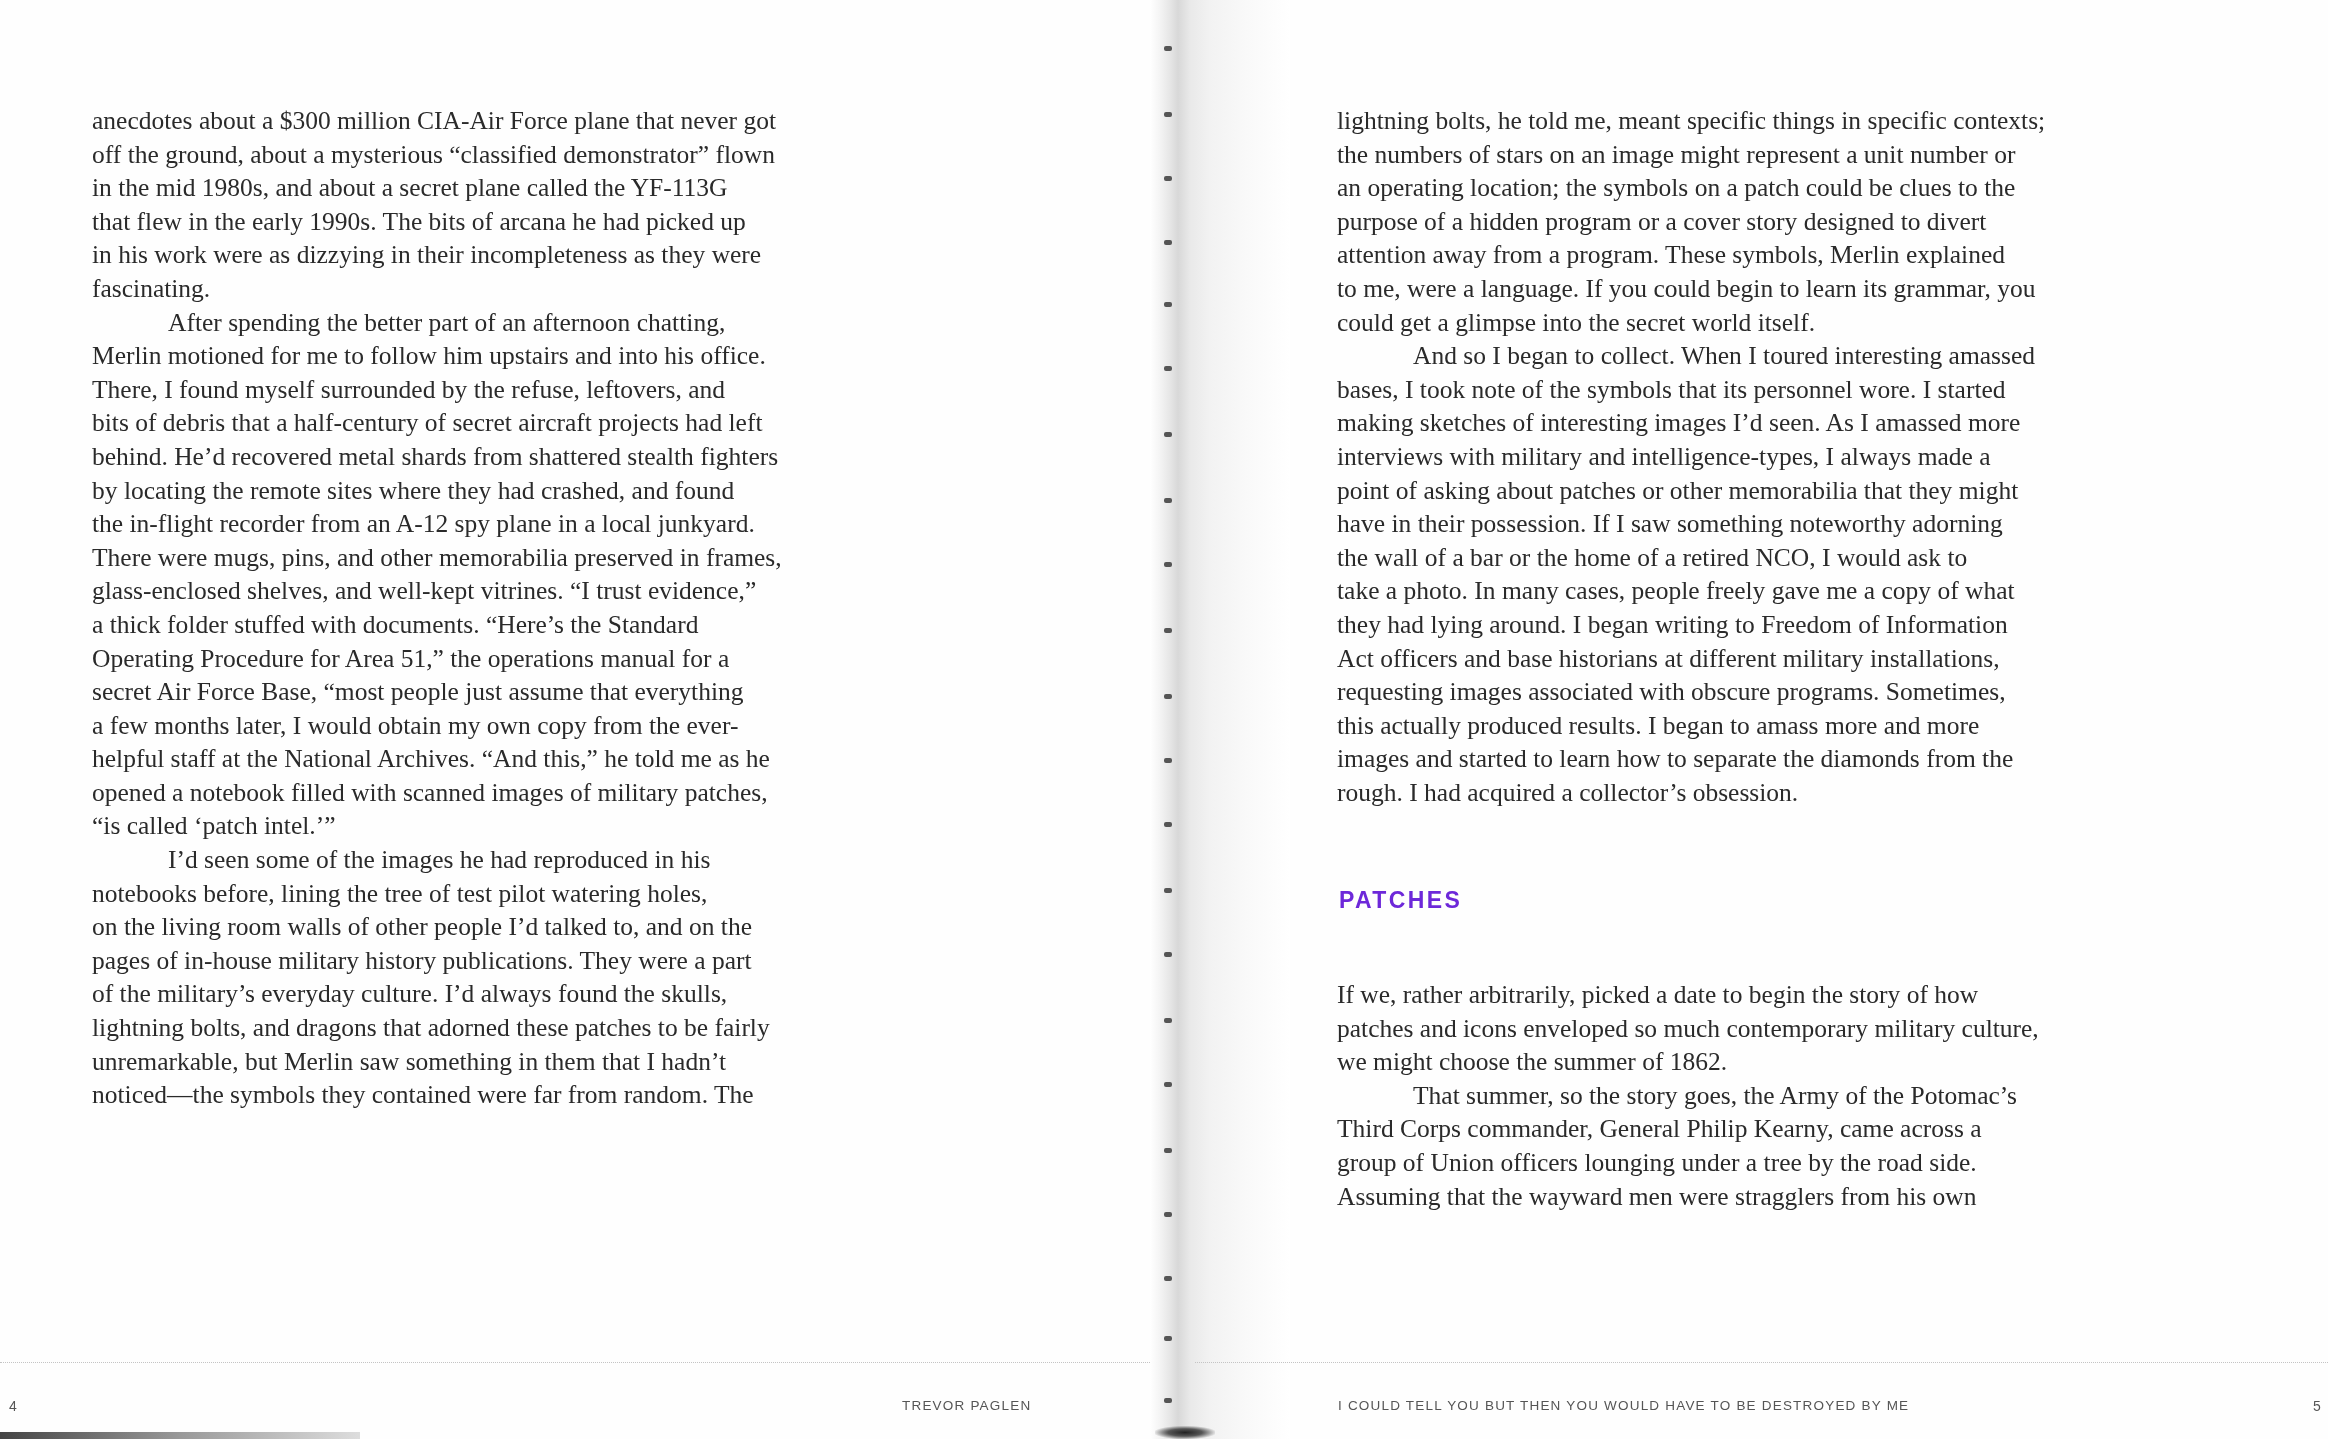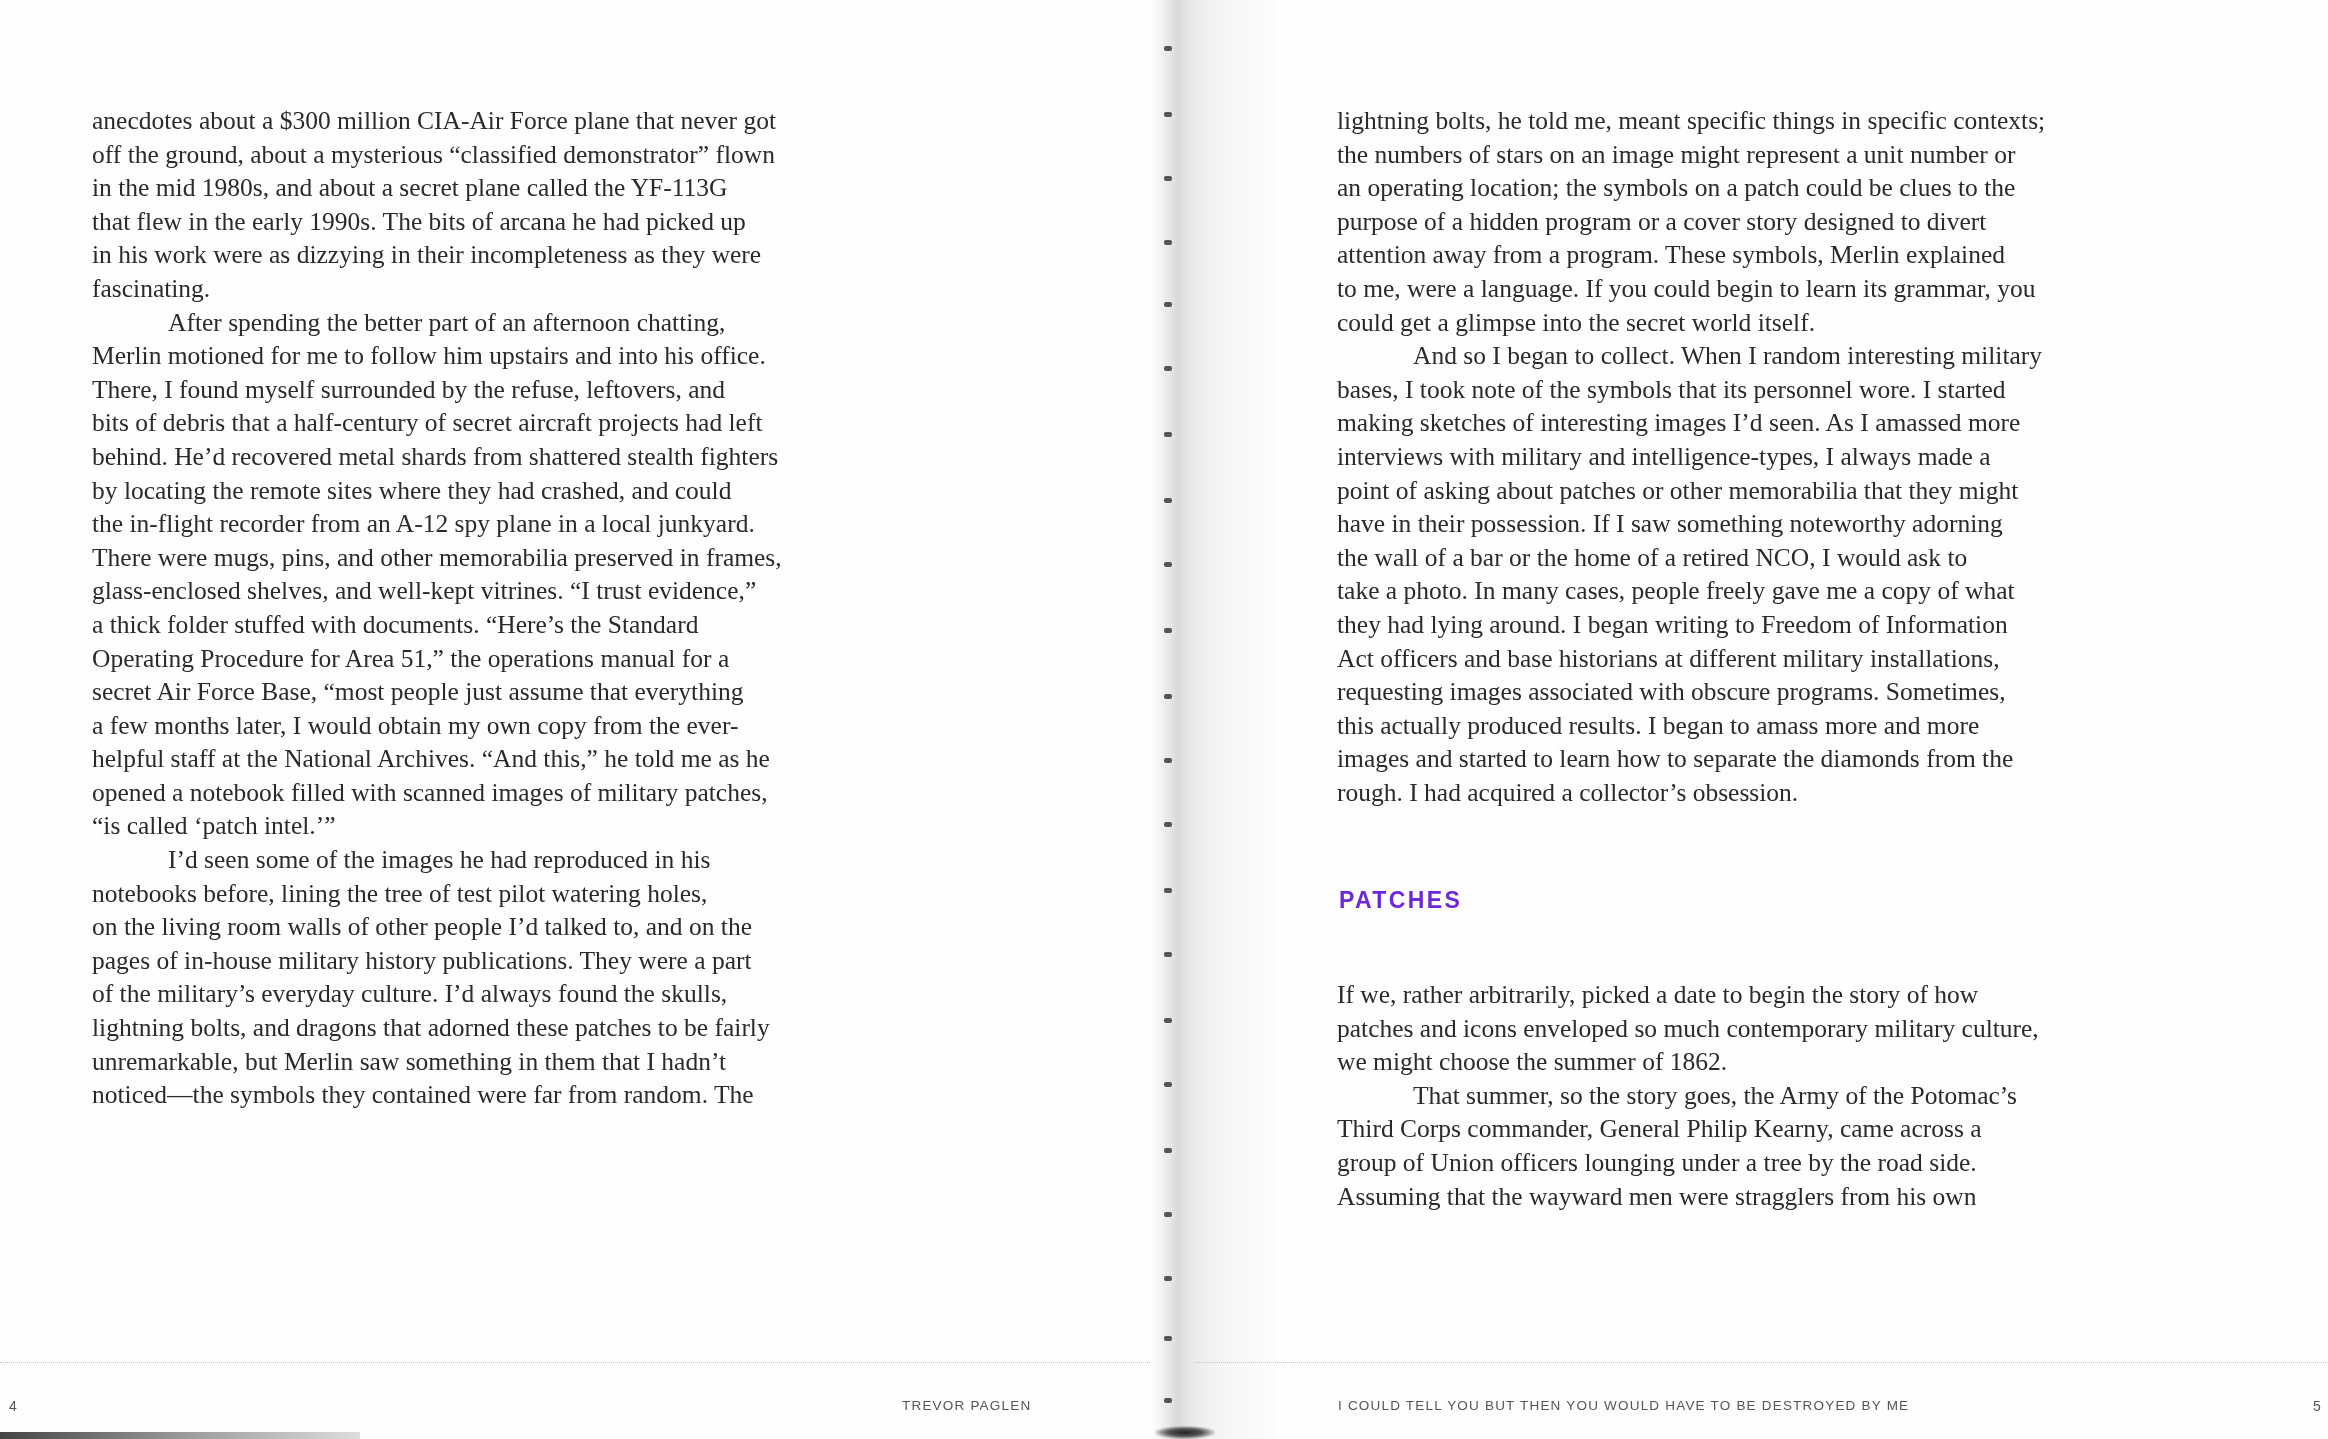--- a/index.html
+++ b/index.html
@@ -63,21 +63,21 @@
         <span class="line">that flew in the early 1990s. The bits of arcana he had picked up</span>
         <span class="line">in his work were as dizzying in their incompleteness as they were</span>
         <span class="line">fascinating.</span>
       </div>
       <div>
         <span class="line indent">After spending the better part of an afternoon chatting,</span>
         <span class="line">Merlin motioned for me to follow him upstairs and into his office.</span>
         <span class="line">There, I found myself surrounded by the refuse, leftovers, and</span>
         <span class="line">bits of debris that a half-century of secret aircraft projects had left</span>
         <span class="line">behind. He’d recovered metal shards from shattered stealth fighters</span>
-        <span class="line">by locating the remote sites where they had crashed, and could</span>
+        <span class="line">by locating the remote sites where they had crashed, and found</span>
         <span class="line">the in-flight recorder from an A-12 spy plane in a local junkyard.</span>
         <span class="line">There were mugs, pins, and other memorabilia preserved in frames,</span>
         <span class="line">glass-enclosed shelves, and well-kept vitrines. “I trust evidence,”</span>
         <span class="line">a thick folder stuffed with documents. “Here’s the Standard</span>
         <span class="line">Operating Procedure for Area 51,” the operations manual for a</span>
         <span class="line">secret Air Force Base, “most people just assume that everything</span>
         <span class="line">a few months later, I would obtain my own copy from the ever-</span>
         <span class="line">helpful staff at the National Archives. “And this,” he told me as he</span>
         <span class="line">opened a notebook filled with scanned images of military patches,</span>
         <span class="line">“is called ‘patch intel.’”</span>
@@ -98,21 +98,21 @@
       <div>
         <span class="line">lightning bolts, he told me, meant specific things in specific contexts;</span>
         <span class="line">the numbers of stars on an image might represent a unit number or</span>
         <span class="line">an operating location; the symbols on a patch could be clues to the</span>
         <span class="line">purpose of a hidden program or a cover story designed to divert</span>
         <span class="line">attention away from a program. These symbols, Merlin explained</span>
         <span class="line">to me, were a language. If you could begin to learn its grammar, you</span>
         <span class="line">could get a glimpse into the secret world itself.</span>
       </div>
       <div>
-        <span class="line indent">And so I began to collect. When I random interesting military</span>
+        <span class="line indent">And so I began to collect. When I toured interesting amassed</span>
         <span class="line">bases, I took note of the symbols that its personnel wore. I started</span>
         <span class="line">making sketches of interesting images I’d seen. As I amassed more</span>
         <span class="line">interviews with military and intelligence-types, I always made a</span>
         <span class="line">point of asking about patches or other memorabilia that they might</span>
         <span class="line">have in their possession. If I saw something noteworthy adorning</span>
         <span class="line">the wall of a bar or the home of a retired NCO, I would ask to</span>
         <span class="line">take a photo. In many cases, people freely gave me a copy of what</span>
         <span class="line">they had lying around. I began writing to Freedom of Information</span>
         <span class="line">Act officers and base historians at different military installations,</span>
         <span class="line">requesting images associated with obscure programs. Sometimes,</span>

